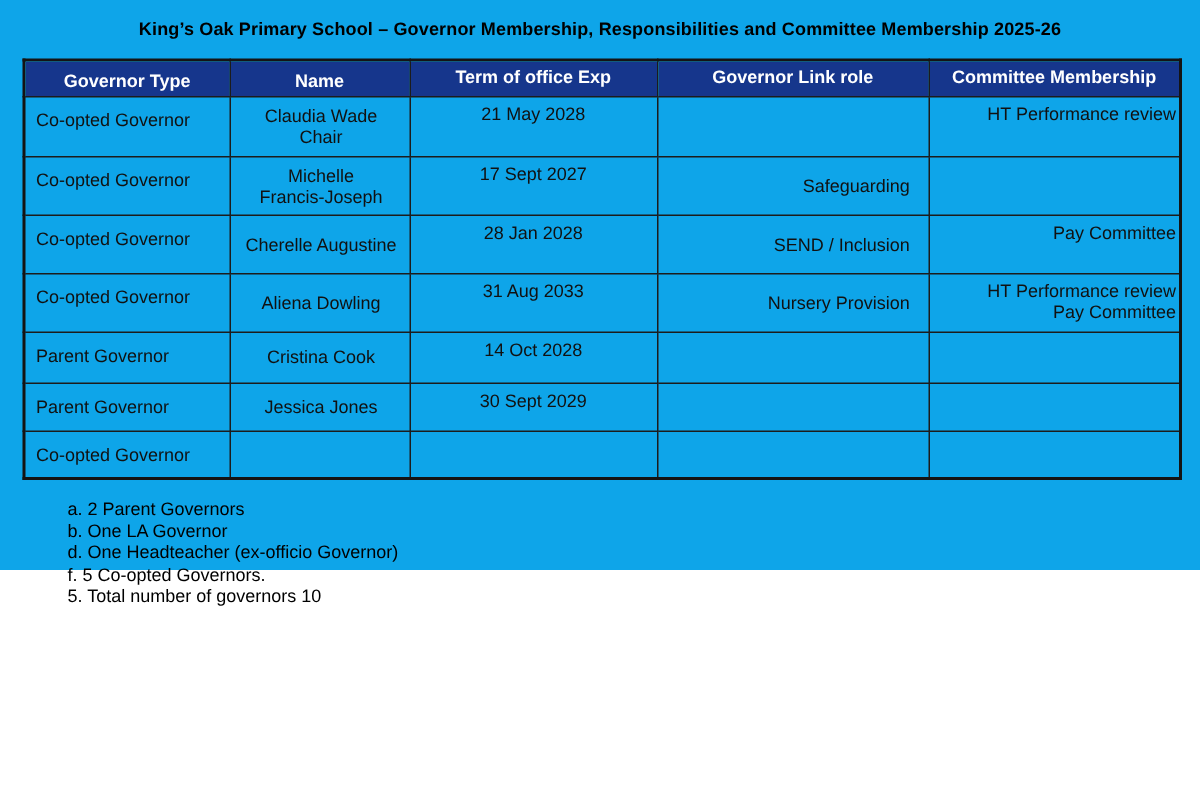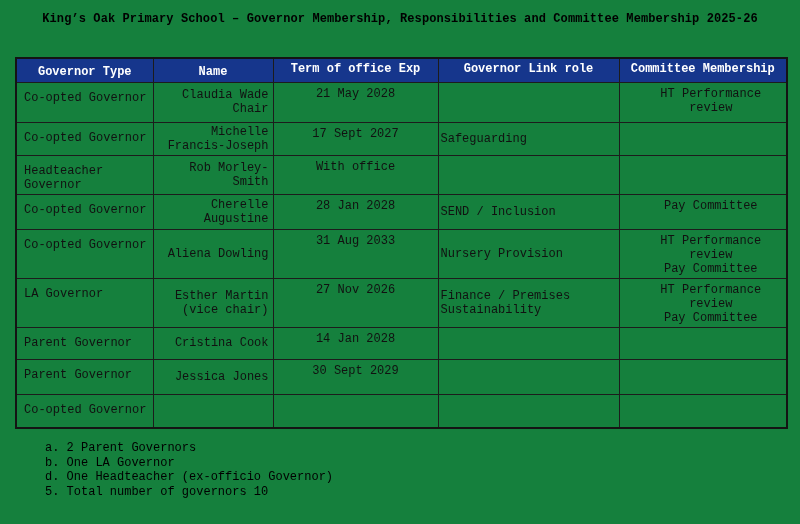--- a/index.html
+++ b/index.html
@@ -8,36 +8,35 @@
     padding: 0;
     background: #ffffff;
     width: 800px;
     height: 524px;
     font-family: "Liberation Sans", sans-serif;
     color: #111111;
     overflow: hidden;
   }
   .page {
     width: 800px;
-    height: 524px;
-    background: #15803d;
-    font-family: Liberation Mono, monospace;
+    height: 380px;
+    background: #0ea5e9;
   }
   .title {
     text-align: center;
     font-weight: bold;
     font-size: 12px;
     padding-top: 12px;
     letter-spacing: 0.1px;
     color: #000000;
   }
   table.gov-table {
     border-collapse: collapse;
     table-layout: fixed;
-    margin: 31px 0 0 15px;
+    margin: 13px 0 0 15px;
     width: 771px;
     border: 2px solid #141414;
   }
   .gov-table th, .gov-table td {
     border: 1.5px solid #1c1c1c;
     font-size: 12px;
     white-space: pre-line;
     overflow: hidden;
   }
   
@@ -52,24 +51,24 @@
     color: var(--header-fg, #ffffff);
     font-weight: bold;
     height: 24px;
     text-align: center;
     padding: 2px;
   }
   .gov-table thead th.c1, .gov-table thead th.c2 { vertical-align: middle; padding-top: 5px; }
   .gov-table thead th.c3, .gov-table thead th.c4, .gov-table thead th.c5 { vertical-align: top; padding-top: 3px; }
   
   td.c1 { text-align: left;  vertical-align: top;    padding: 8px 4px 2px 7px; }
-  td.c2 { text-align: right;  vertical-align: middle; padding: 2px 4px 2px 6px; }
+  td.c2 { text-align: center;  vertical-align: middle; padding: 2px 4px 2px 6px; }
   td.c3 { text-align: center; vertical-align: top;   padding: 4px 2px 2px 2px; }
-  td.c4 { text-align: left; vertical-align: middle; padding: 2px; }
-  td.c5 { text-align: center; vertical-align: top;   padding: 4px 2px 2px 18px; }
+  td.c4 { text-align: right; vertical-align: middle; padding: 12px; }
+  td.c5 { text-align: right; vertical-align: top;   padding: 4px 2px 2px 18px; }
   
   tbody tr:nth-child(1)  { height: 40px; }
   tbody tr:nth-child(2)  { height: 30px; }
   tbody tr:nth-child(3)  { height: 36px; }
   tbody tr:nth-child(4)  { height: 35px; }
   tbody tr:nth-child(5)  { height: 34px; }
   tbody tr:nth-child(6)  { height: 32px; }
   tbody tr:nth-child(7)  { height: 32px; }
   tbody tr:nth-child(8)  { height: 35px; }
   tbody tr:nth-child(9)  { height: 34px; }
@@ -116,55 +115,38 @@
       </tr>
       <tr>
         <td class="c1">Co-opted Governor</td>
         <td class="c2">Michelle
 Francis-Joseph</td>
         <td class="c3">17 Sept 2027</td>
         <td class="c4">Safeguarding</td>
         <td class="c5"></td>
       </tr>
       <tr>
-        <td class="c1">Headteacher Governor</td>
-        <td class="c2">Rob Morley-Smith</td>
-        <td class="c3">With office</td>
-        <td class="c4"></td>
-        <td class="c5"></td>
-      </tr>
-      <tr>
         <td class="c1">Co-opted Governor</td>
         <td class="c2">Cherelle Augustine</td>
         <td class="c3">28 Jan 2028</td>
         <td class="c4">SEND / Inclusion</td>
         <td class="c5">Pay Committee</td>
       </tr>
       <tr>
         <td class="c1">Co-opted Governor</td>
         <td class="c2">Aliena Dowling</td>
         <td class="c3">31 Aug 2033</td>
         <td class="c4">Nursery Provision</td>
         <td class="c5">HT Performance review
 Pay Committee</td>
       </tr>
       <tr>
-        <td class="c1">LA Governor</td>
-        <td class="c2">Esther Martin
-(vice chair)</td>
-        <td class="c3">27 Nov 2026</td>
-        <td class="c4">Finance / Premises
-Sustainability</td>
-        <td class="c5">HT Performance review
-Pay Committee</td>
-      </tr>
-      <tr>
         <td class="c1">Parent Governor</td>
         <td class="c2">Cristina Cook</td>
-        <td class="c3">14 Jan 2028</td>
+        <td class="c3">14 Oct 2028</td>
         <td class="c4"></td>
         <td class="c5"></td>
       </tr>
       <tr>
         <td class="c1">Parent Governor</td>
         <td class="c2">Jessica Jones</td>
         <td class="c3">30 Sept 2029</td>
         <td class="c4"></td>
         <td class="c5"></td>
       </tr>
@@ -175,16 +157,17 @@
         <td class="c4"></td>
         <td class="c5"></td>
       </tr>
     </tbody>
   </table>
 
   <div class="footer">
     <div>a. 2 Parent Governors</div>
     <div>b. One LA Governor</div>
     <div>d. One Headteacher (ex-officio Governor)</div>
+    <div>f. 5 Co-opted Governors.</div>
     <div>5. Total number of governors 10</div>
   </div>
 
 </div>
 
 </body></html>

